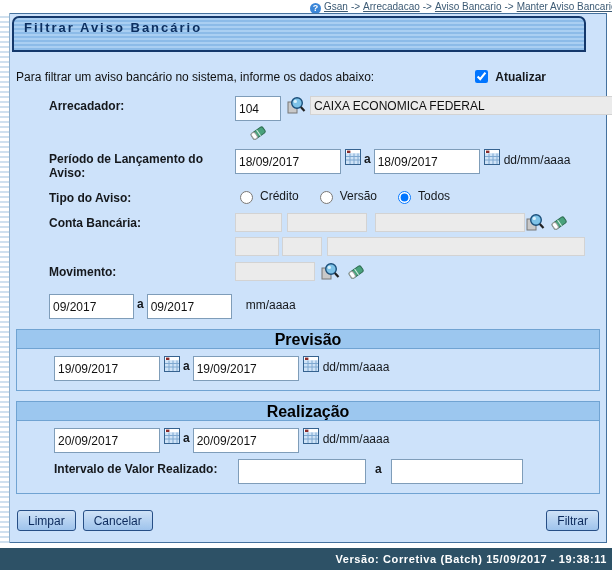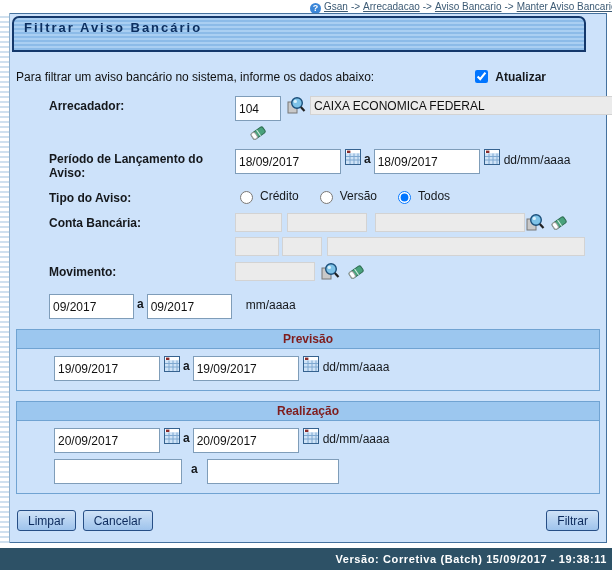--- a/index.html
+++ b/index.html
@@ -50,21 +50,21 @@
   .fmt { font-size:12px; color:#15181c; padding-top:4px; margin-left:4px; }
   .icon-btn { display:inline-block; cursor:pointer; line-height:0; }
   .intro-row { display:flex; margin-top:15px; font-size:12px; color:#101010; padding:0 6px; }
   .intro-text { flex:1; padding-top:3px; }
   .chk-wrap { display:flex; align-items:center; gap:4px; margin-right:54px; font-weight:bold; color:#15181c; }
   .radio-wrap { display:flex; align-items:center; font-size:12px; color:#15181c; margin-right:16px; gap:4px; }
   
   .box { margin:10px 6px 0 6px; border:1px solid #70a3d2; }
   .box-header {
     height:19px; background:#9cc7ef; border-bottom:1px solid #70a3d2;
-    text-align:center; font-size:12px; font-weight:bold; color:#7f1d1d; line-height:19px;
+    text-align:center; font-size:16px; font-weight:bold; color:#000000; line-height:19px;
   }
   .box-body { padding:7px 0 9px 0; background:#cde2fa; }
   .box-body .row { padding:0 4px; }
   .box-body .lbl { width:184px; }
   
   .buttons-row { display:flex; gap:7px; margin-top:16px; padding:0 7px; }
   .btn {
     height:21px; padding:1px 10px; cursor:pointer;
     background:linear-gradient(#cfe2f7,#9ec3ec);
     border:1px solid #274f86; border-radius:3px;
@@ -285,20 +285,21 @@
             <svg width="16" height="16" viewBox="0 0 16 16">
                 <rect x="0.5" y="0.5" width="15" height="15" fill="#cfe3f7" stroke="#35628f"></rect>
                 <rect x="1" y="1" width="14" height="3.2" fill="#fff"></rect>
                 <rect x="2" y="1.6" width="3.4" height="2.4" fill="#8a2b2b"></rect>
                 <path d="M5 4.5V15 M9 4.5V15 M13 4.5V15 M1 7.5H15 M1 11H15" stroke="#7fa8d0" fill="none"></path>
               </svg>
           </span>
           <span class="fmt">dd/mm/aaaa</span>
         </div>
         <div class="row mt6">
+          <div class="lbl">Intervalo de Valor Realizado:</div>
           <input class="txt" style="width: 128px;">
           <span class="sep" style="margin:0 6px">a</span>
           <input class="txt" style="width: 132px;">
         </div>
       </div>
     </div>
 
     <div class="buttons-row">
       <button class="btn">Limpar</button>
       <button class="btn">Cancelar</button>

